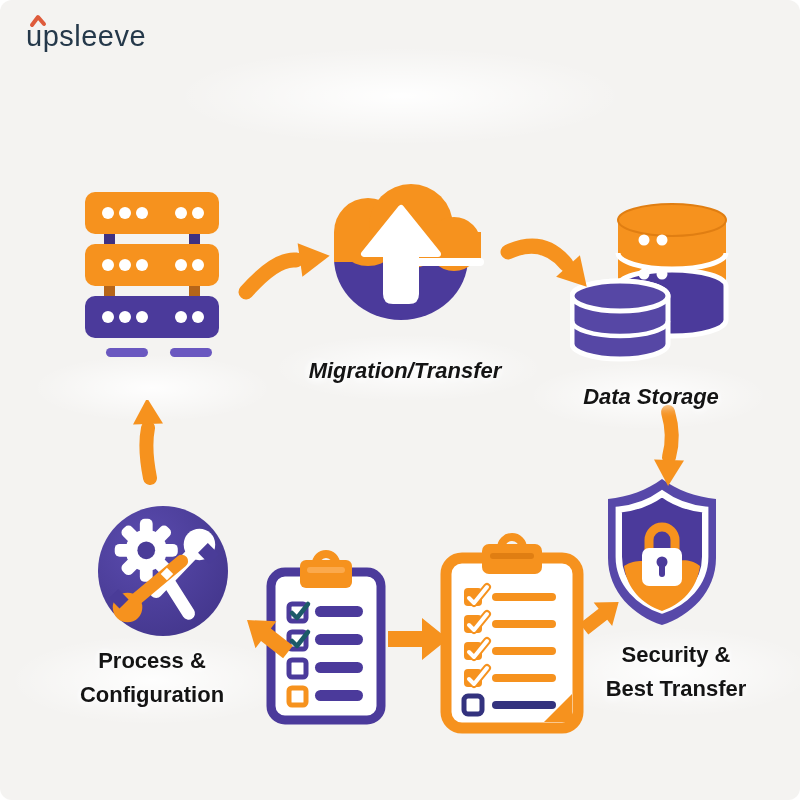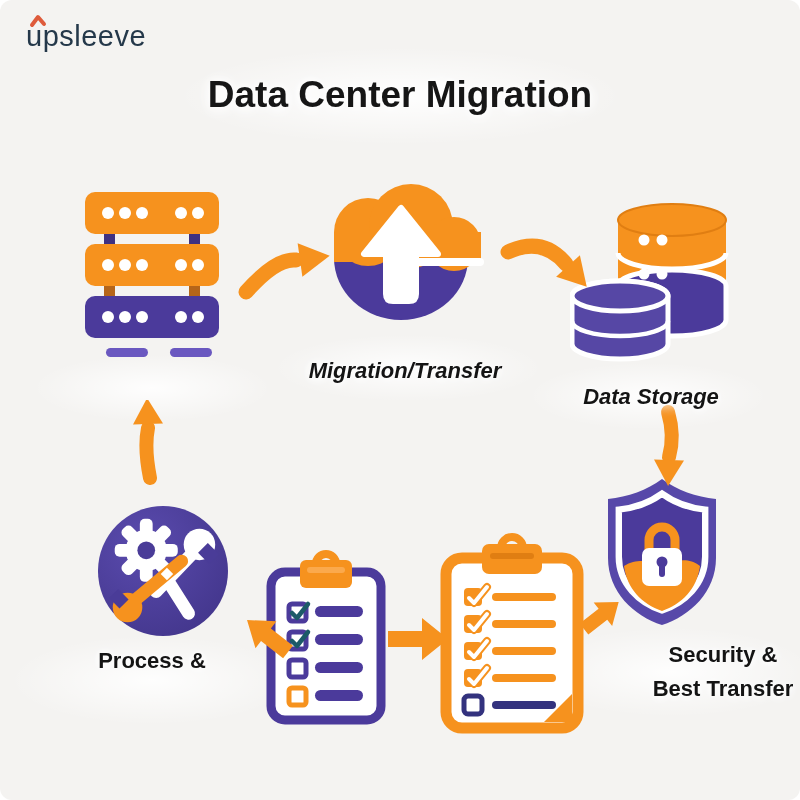--- a/index.html
+++ b/index.html
@@ -37,21 +37,20 @@
 
 <div class="canvas">
 
   <div class="logo">
     <svg class="logo-caret" width="22" height="14" viewBox="0 0 22 14">
       <polyline points="3,11 9,3 15,10" fill="none" stroke="#DE5B3B" stroke-width="4" stroke-linecap="round" stroke-linejoin="round"></polyline>
     </svg>
     <span class="logo-text">upsleeve</span>
   </div>
 
-  <div class="page-title">Data Center Migration</div>
 
   <svg style="left:82px;top:192px;" width="140" height="166" viewBox="0 0 140 166">
     <rect x="22" y="38" width="11" height="18" fill="#3F3181"></rect>
     <rect x="107" y="38" width="11" height="18" fill="#3F3181"></rect>
     <rect x="22" y="90" width="11" height="18" fill="#B5651A"></rect>
     <rect x="107" y="90" width="11" height="18" fill="#B5651A"></rect>
     <rect x="3" y="0" width="134" height="42" rx="10" fill="#F6921E"></rect>
     <rect x="3" y="52" width="134" height="42" rx="10" fill="#F6921E"></rect>
     <rect x="3" y="104" width="134" height="42" rx="10" fill="#4B3A9B"></rect>
     <g fill="#FFFFFF">
@@ -253,22 +252,23 @@
 
   <svg style="left:576px;top:585px;" width="62" height="52" viewBox="0 0 62 52">
     <g transform="translate(8,44) rotate(-38)">
       <polygon points="0,-7 24,-7 24,-15 44,0 24,15 24,7 0,7" fill="#F6921E"></polygon>
     </g>
   </svg>
 
   <div class="node-label" style="left:405px;top:354px;font-style:italic;">Migration/Transfer</div>
   <div class="node-label" style="left:651px;top:380px;font-style:italic;">Data Storage</div>
 
-  <div class="node-label" style="left:676px;top:638px;margin-left:47px;">
+  <div class="node-label" style="left:676px;top:638px;">
     <div>Security &amp;</div>
     <div>Best Transfer</div>
   </div>
 
   <div class="node-label" style="left:152px;top:644px;">
     <div>Process &amp;</div>
+    <div>Configuration</div>
   </div>
 
 </div>
 
 </body></html>

